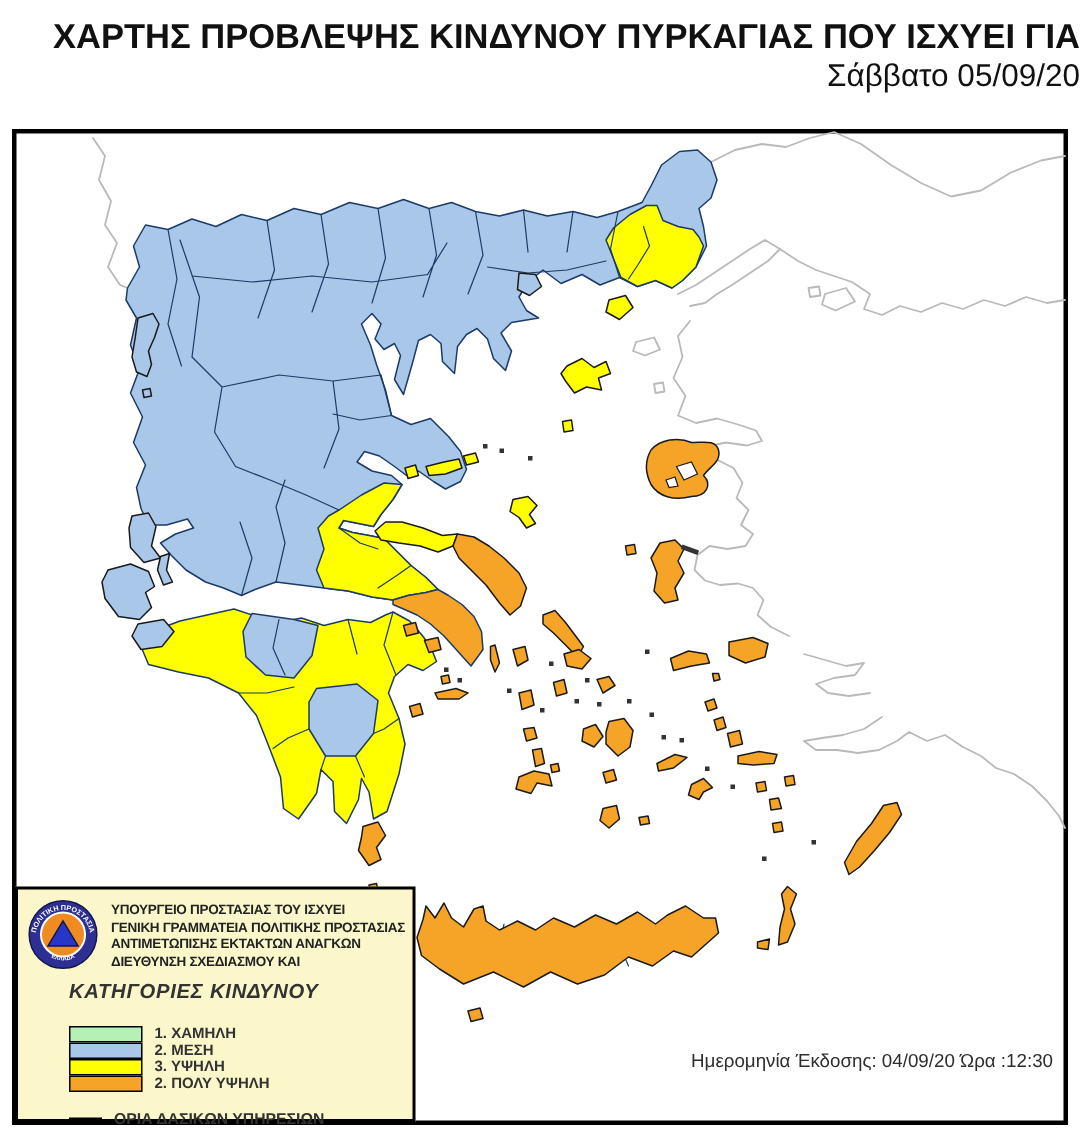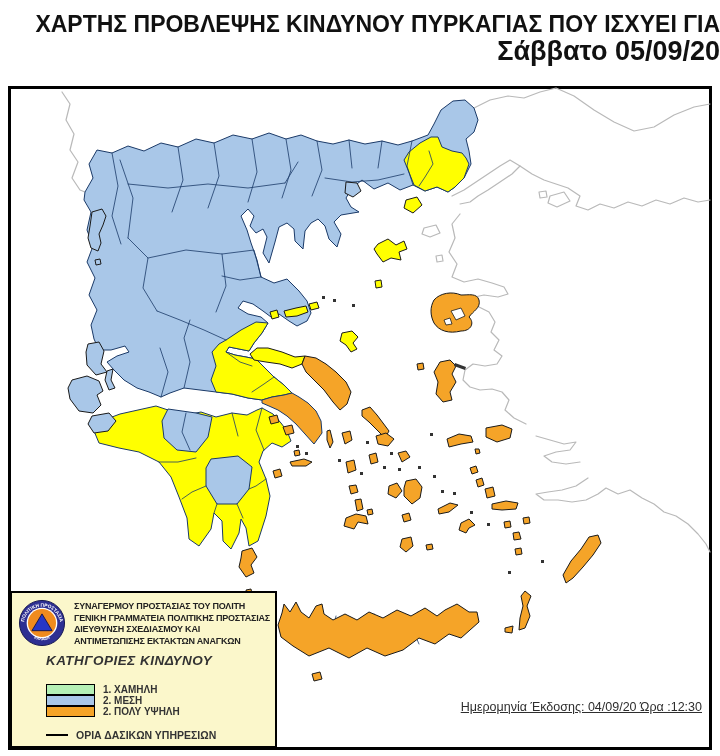--- a/index.html
+++ b/index.html
@@ -1,33 +1,33 @@
 <!DOCTYPE html>
 <html><head>
 <meta charset="utf-8">
 <style>
   html,body{margin:0;padding:0;background:#fff;}
   body{width:720px;height:756px;position:relative;font-family:"Liberation Sans",sans-serif;overflow:hidden;}
   .title-block{position:absolute;top:10px;left:0;width:720px;text-align:right;z-index:3;}
   .title-line{font-size:23px;font-weight:bold;color:#111;letter-spacing:0px;line-height:28px;}
-  .subtitle-line{font-size:27px;font-weight:bold;color:#111;line-height:26px;}
+  .subtitle-line{font-size:21px;font-weight:normal;color:#111;line-height:26px;}
   #map-svg{position:absolute;left:0;top:0;z-index:1;}
   #legend{position:absolute;left:10px;top:591px;width:263px;height:153px;border:2px solid #000;z-index:4;}
   .legend-head{display:flex;align-items:flex-start;padding:6px 4px 0 6px;}
   .ministry{margin-left:8px;font-size:9px;font-weight:bold;color:#222;line-height:11.5px;letter-spacing:-0.2px;padding-top:2px;}
   .legend-title{font-size:13.5px;font-weight:bold;color:#333;margin:6px 0 4px 34px;letter-spacing:0.5px;font-style:italic;}
   .cat-rows{margin-left:34px;margin-top:16px;}
   .cat-row{display:flex;align-items:center;height:11px;}
   .sw{width:49px;height:11px;border:1px solid #000;box-sizing:border-box;flex:0 0 auto;}
   .cat-label{font-size:10px;font-weight:bold;color:#333;margin-left:8px;white-space:nowrap;}
   .boundary-row{display:flex;align-items:center;margin:12px 0 0 34px;}
   .bline{width:22px;height:0;border-top:2px solid #000;flex:0 0 auto;}
   .boundary-label{font-size:10.5px;font-weight:bold;color:#333;margin-left:8px;}
   #footer{position:absolute;right:18px;top:699px;text-align:right;z-index:3;color:#2e2e2e;}
-  .footer-line{font-size:12.5px;line-height:17px;white-space:nowrap;text-decoration:underline;}
+  .footer-line{font-size:12.5px;line-height:17px;white-space:nowrap;}
 </style>
 </head>
 <body>
 
 <div class="title-block">
   <div class="title-line">ΧΑΡΤΗΣ ΠΡΟΒΛΕΨΗΣ ΚΙΝΔΥΝΟΥ ΠΥΡΚΑΓΙΑΣ ΠΟΥ ΙΣΧΥΕΙ ΓΙΑ</div>
   <div class="subtitle-line">Σάββατο 05/09/20</div>
 </div>
 
 <svg id="map-svg" width="720" height="756" viewBox="0 0 720 756">
@@ -165,35 +165,39 @@
       <circle r="23.5" fill="#2d2f92" stroke="#14154d" stroke-width="1"></circle>
       <circle r="16" fill="#ffffff"></circle>
       <circle r="14.6" fill="#ef8b1f"></circle>
       <polygon points="0,-9.5 -10.5,8 10.5,8" fill="#2637c8" stroke="#14154d" stroke-width="1"></polygon>
       <path id="logo-arc-top" d="M -19,2 A 19,19 0 0 1 19,2" fill="none"></path>
       <path id="logo-arc-bottom" d="M -15,9 A 17,17 0 0 0 15,9" fill="none"></path>
       <text font-size="5" fill="#ffffff" font-weight="bold"><textPath href="#logo-arc-top" startOffset="50%" text-anchor="middle">ΠΟΛΙΤΙΚΗ ΠΡΟΣΤΑΣΙΑ</textPath></text>
       <text font-size="4.2" fill="#ffffff" font-weight="bold"><textPath href="#logo-arc-bottom" startOffset="50%" text-anchor="middle">ΕΛΛΑΔΑ</textPath></text>
     </svg>
     <div class="ministry">
-      <div>ΣΥΝΑΓΕΡΜΟΥ ΠΡΟΣΤΑΣΙΑΣ ΤΟΥ ΠΟΛΙΤΗ</div>
+      <div>ΥΠΟΥΡΓΕΙΟ ΠΡΟΣΤΑΣΙΑΣ ΤΟΥ ΙΣΧΥΕΙ</div>
       <div>ΓΕΝΙΚΗ ΓΡΑΜΜΑΤΕΙΑ ΠΟΛΙΤΙΚΗΣ ΠΡΟΣΤΑΣΙΑΣ</div>
+      <div>ΑΝΤΙΜΕΤΩΠΙΣΗΣ ΕΚΤΑΚΤΩΝ ΑΝΑΓΚΩΝ</div>
       <div>ΔΙΕΥΘΥΝΣΗ ΣΧΕΔΙΑΣΜΟΥ ΚΑΙ</div>
-      <div>ΑΝΤΙΜΕΤΩΠΙΣΗΣ ΕΚΤΑΚΤΩΝ ΑΝΑΓΚΩΝ</div>
     </div>
   </div>
   <div class="legend-title">ΚΑΤΗΓΟΡΙΕΣ ΚΙΝΔΥΝΟΥ</div>
   <div class="cat-rows">
     <div class="cat-row">
       <span class="sw" style="background-color: rgb(181, 240, 181);"></span>
       <span class="cat-label">1. ΧΑΜΗΛΗ</span>
     </div>
     <div class="cat-row">
       <span class="sw" style="background-color: rgb(169, 199, 232);"></span>
       <span class="cat-label">2. ΜΕΣΗ</span>
+    </div>
+    <div class="cat-row">
+      <span class="sw" style="background-color: rgb(255, 255, 0);"></span>
+      <span class="cat-label">3. ΥΨΗΛΗ</span>
     </div>
     <div class="cat-row">
       <span class="sw" style="background-color: rgb(245, 164, 40);"></span>
       <span class="cat-label">2. ΠΟΛΥ ΥΨΗΛΗ</span>
     </div>
   </div>
   <div class="boundary-row">
     <span class="bline"></span>
     <span class="boundary-label">ΟΡΙΑ ΔΑΣΙΚΩΝ ΥΠΗΡΕΣΙΩΝ</span>
   </div>

